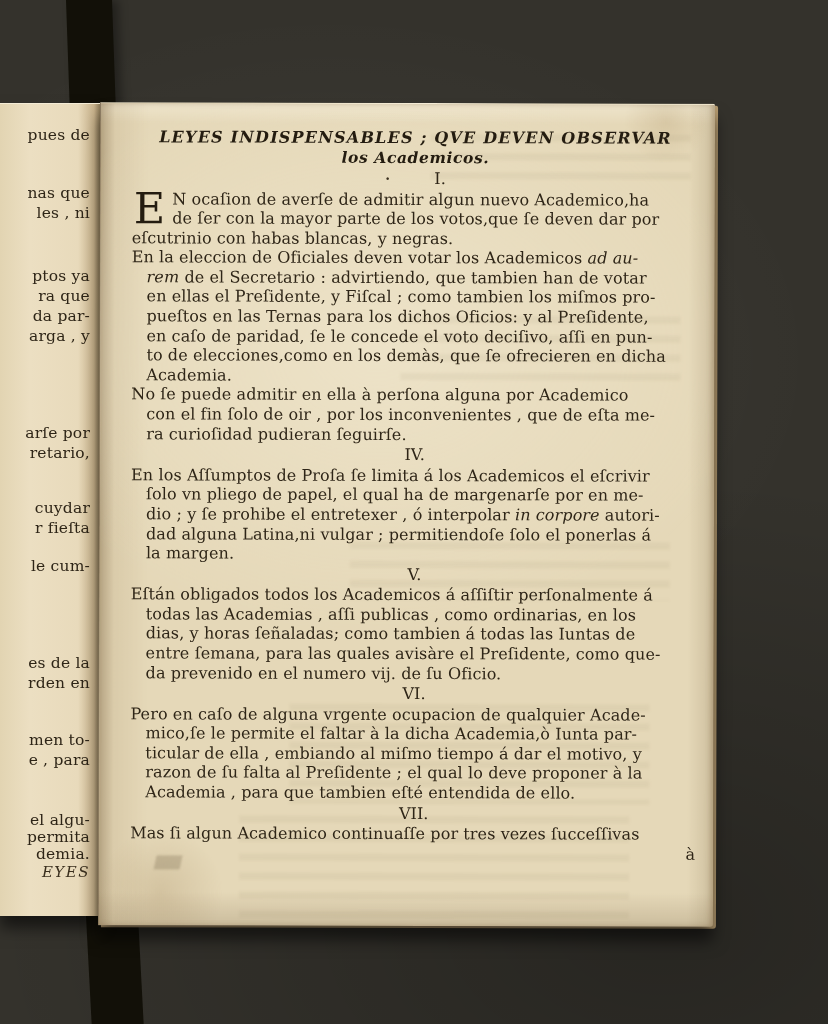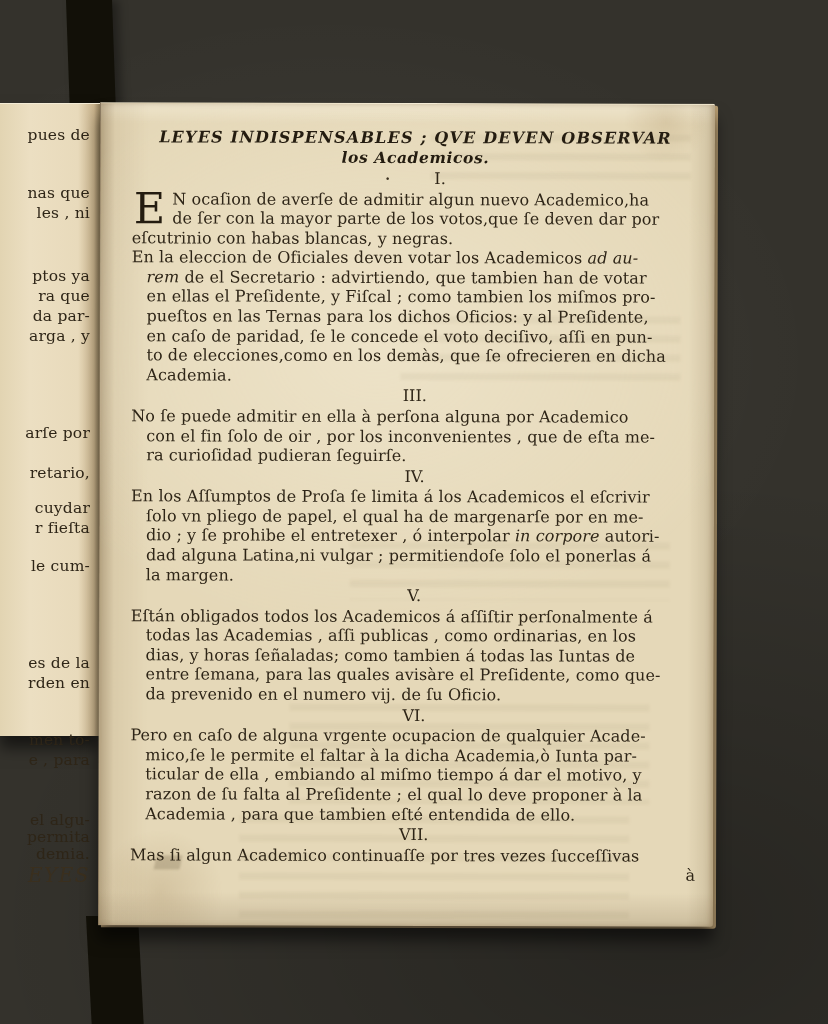--- a/index.html
+++ b/index.html
@@ -24,30 +24,30 @@
       radial-gradient(ellipse 900px 600px at 80% 90%, rgba(0,0,0,.25), transparent 75%),
       var(--bg);
   }
   .strap{position:absolute;background:var(--strap);z-index:1;}
   .strap-top{left:66px;top:0;width:46px;height:110px;transform:skewX(2deg);transform-origin:top left;
     box-shadow:6px 0 10px rgba(0,0,0,.35);}
   .strap-bottom{left:86px;top:916px;width:52px;height:110px;transform:skewX(3deg);transform-origin:top left;}
 
   
   .left-page{
-    position:absolute;left:0;top:103px;width:100px;height:633px;z-index:2;
+    position:absolute;left:0;top:103px;width:100px;height:813px;z-index:2;
     background:linear-gradient(90deg,#e2d4b2 0,#ecdfc2 30%,#e8dabb 78%,#c8b28b 94%,#8d7a58 100%);
     border-top:1px solid #f4ecd6;
     box-shadow:0 12px 14px rgba(0,0,0,.55);
   }
   .frag{
     position:absolute;right:10px;white-space:nowrap;
     font-size:15.5px;color:var(--ink);letter-spacing:.2px;
   }
-  .frag.italic{font-style:italic;letter-spacing:1.5px;font-size:20px;color:#3a2f1e;}
+  .frag.italic{font-style:italic;letter-spacing:1.5px;font-size:15px;color:#3a2f1e;}
 
   
   .main-page{
     position:absolute;left:99px;top:103px;width:615px;height:823px;z-index:3;
     transform:rotate(.15deg);
     background:
       radial-gradient(circle 60px at 92% 2%, rgba(150,120,70,.18), transparent 70%),
       radial-gradient(circle 90px at 10% 96%, rgba(140,110,65,.20), transparent 70%),
       radial-gradient(ellipse 480px 360px at 45% 30%, rgba(255,250,235,.30), transparent 80%),
       linear-gradient(90deg, rgba(110,85,50,.40) 0, rgba(160,135,95,.16) 14px, rgba(0,0,0,0) 48px),
@@ -108,21 +108,21 @@
 
   <div class="left-page" id="left-page">
       <div class="frag" style="top: 22px;">pues de</div>
       <div class="frag" style="top: 80px;">nas que</div>
       <div class="frag" style="top: 100px;">les , ni</div>
       <div class="frag" style="top: 163px;">ptos ya</div>
       <div class="frag" style="top: 183px;">ra que</div>
       <div class="frag" style="top: 203px;">da par-</div>
       <div class="frag" style="top: 223px;">arga , y</div>
       <div class="frag" style="top: 320px; margin-left: 8px;">arſe por</div>
-      <div class="frag" style="top: 340px; margin-top: 20px;">retario,</div>
+      <div class="frag" style="top: 340px;">retario,</div>
       <div class="frag" style="top: 395px;">cuydar</div>
       <div class="frag" style="top: 415px;">r fieſta</div>
       <div class="frag" style="top: 453px;">le cum-</div>
       <div class="frag" style="top: 550px;">es de la</div>
       <div class="frag" style="top: 570px; margin-left: 36px;">rden en</div>
       <div class="frag" style="top: 627px;">men to-</div>
       <div class="frag" style="top: 647px; margin-left: 48px;">e , para</div>
       <div class="frag" style="top: 707px;">el algu-</div>
       <div class="frag" style="top: 724px;">permita</div>
       <div class="frag" style="top: 741px;">demia.</div>
@@ -155,21 +155,20 @@
               <div class="tline">En la eleccion de Oficiales deven votar los Academicos <i>ad au-</i></div>
               <div class="tline cont"><i>rem</i> de el Secretario : advirtiendo, que tambien han de votar</div>
               <div class="tline cont">en ellas el Preſidente, y Fiſcal ; como tambien los miſmos pro-</div>
               <div class="tline cont">pueſtos en las Ternas para los dichos Oficios: y al Preſidente,</div>
               <div class="tline cont">en caſo de paridad, ſe le concede el voto deciſivo, aſſi en pun-</div>
               <div class="tline cont">to de elecciones,como en los demàs, que ſe ofrecieren en dicha</div>
               <div class="tline cont">Academia.</div>
             </div>
           </div>
           <div class="section-block">
-            <div class="numeral">III.</div>
             <div class="para">
               <div class="tline">No ſe puede admitir en ella à perſona alguna por Academico</div>
               <div class="tline cont">con el fin ſolo de oir , por los inconvenientes , que de eſta me-</div>
               <div class="tline cont">ra curioſidad pudieran ſeguirſe.</div>
             </div>
           </div>
           <div class="section-block">
             <div class="numeral">IV.</div>
             <div class="para">
               <div class="tline">En los Aſſumptos de Proſa ſe limita á los Academicos el eſcrivir</div>

